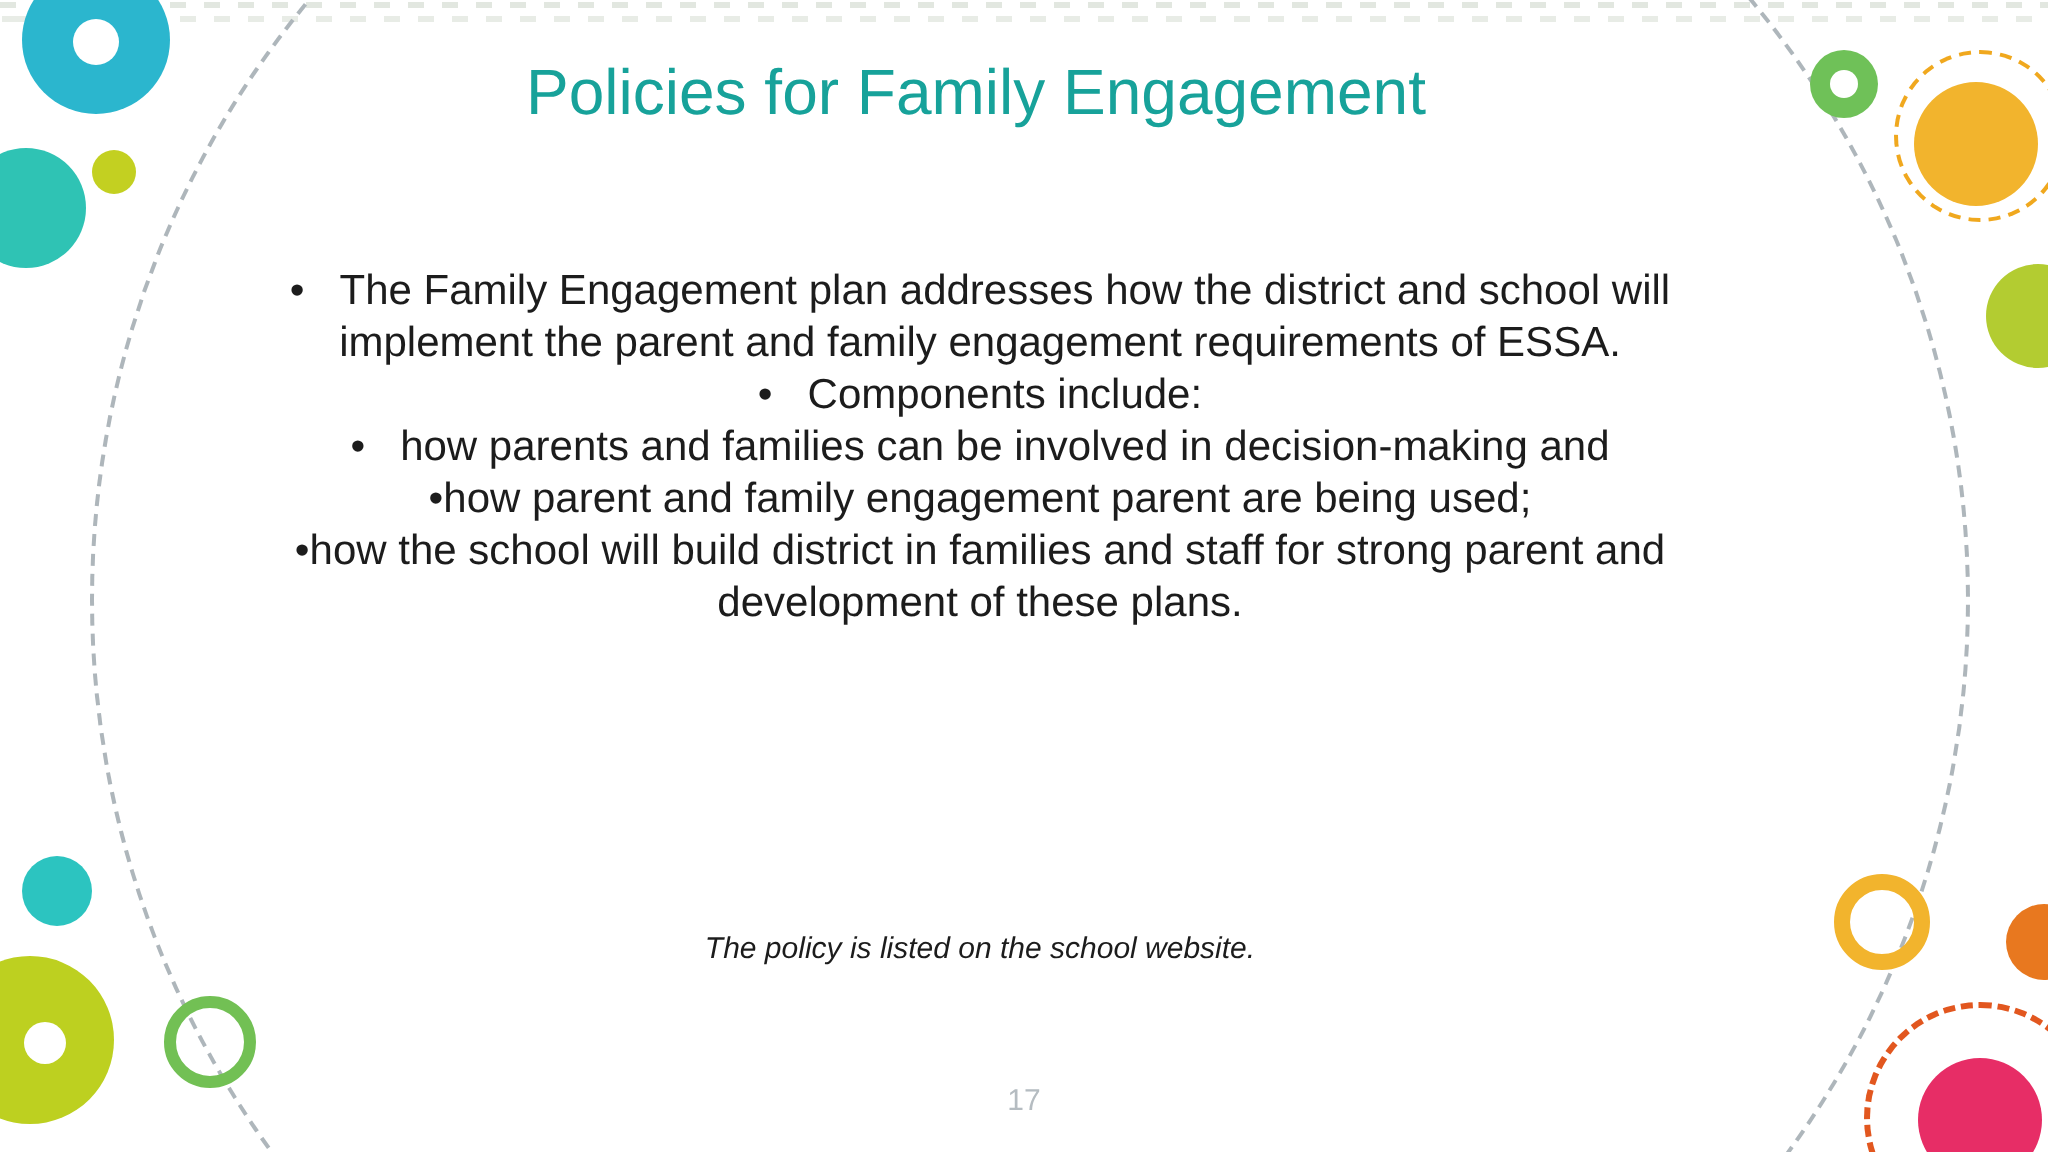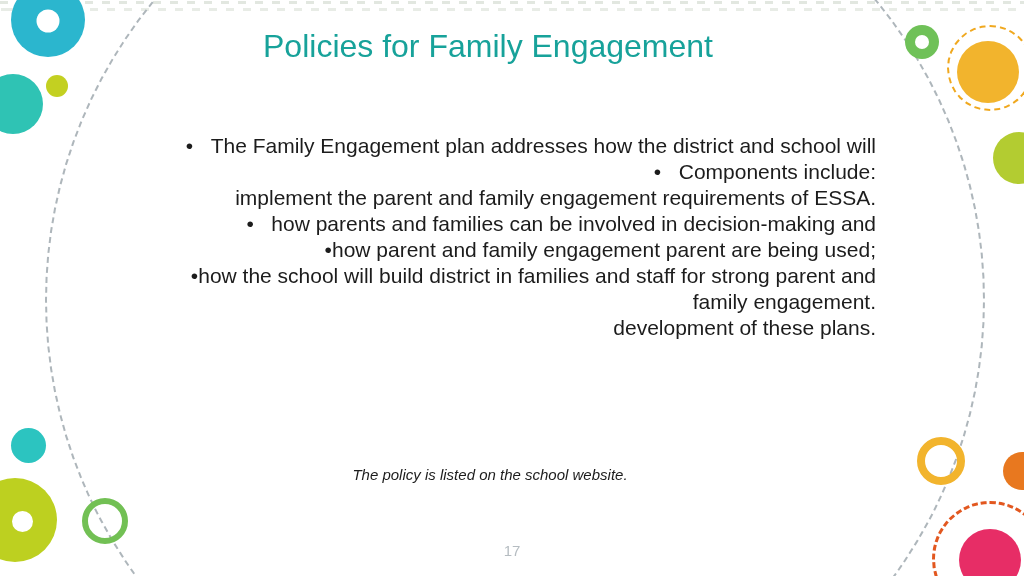--- a/index.html
+++ b/index.html
@@ -48,21 +48,21 @@
   .c-orange{left:1003px;top:452px;width:38px;height:38px;background:#e8781f;z-index:2;}
   .c-orange-dashring{left:932px;top:501px;width:116px;height:116px;box-sizing:border-box;
     border:3px dashed #e2571f;background:transparent;z-index:2;}
   .c-pink{left:959px;top:529px;width:62px;height:62px;background:#e72d66;z-index:3;}
 
   
   .title{position:absolute;left:0;top:28px;width:976px;text-align:center;
     font-size:32px;color:#17a29a;z-index:4;font-weight:400;}
   .body-block{position:absolute;left:104px;top:133px;width:772px;z-index:4;
     font-size:21px;line-height:26px;color:#1c1c1c;}
-  .body-line{text-align:right;white-space:nowrap;}
+  .body-line{text-align:center;white-space:nowrap;}
   .footnote{position:absolute;left:104px;top:466px;width:772px;text-align:center;
     font-size:15px;font-style:italic;color:#1c1c1c;z-index:4;}
   .page-number{position:absolute;left:0;top:542px;width:1024px;text-align:center;
     font-size:15px;color:#b5bcc1;z-index:4;}
 </style>
 </head>
 <body>
 
 <div class="slide">
 
@@ -92,26 +92,25 @@
 
   <div class="circle c-yellow-ring"></div>
   <div class="circle c-orange"></div>
   <div class="circle c-orange-dashring"></div>
   <div class="circle c-pink"></div>
 
   <div class="title">Policies for Family Engagement</div>
 
   <div class="body-block">
     <div class="body-line">•&nbsp;&nbsp;&nbsp;The Family Engagement plan addresses how the district and school will</div>
+    <div class="body-line">implement the parent and family engagement requirements of ESSA.</div>
     <div class="body-line">•&nbsp;&nbsp;&nbsp;Components include:</div>
-    <div class="body-line">implement the parent and family engagement requirements of ESSA.</div>
     <div class="body-line">•&nbsp;&nbsp;&nbsp;how parents and families can be involved in decision-making and</div>
     <div class="body-line">•how parent and family engagement parent are being used;</div>
     <div class="body-line">•how the school will build district in families and staff for strong parent and</div>
-    <div class="body-line">family engagement.</div>
     <div class="body-line">development of these plans.</div>
   </div>
 
   <div class="footnote">The policy is listed on the school website.</div>
 
   <div class="page-number">17</div>
 
 </div>
 
 </body></html>

